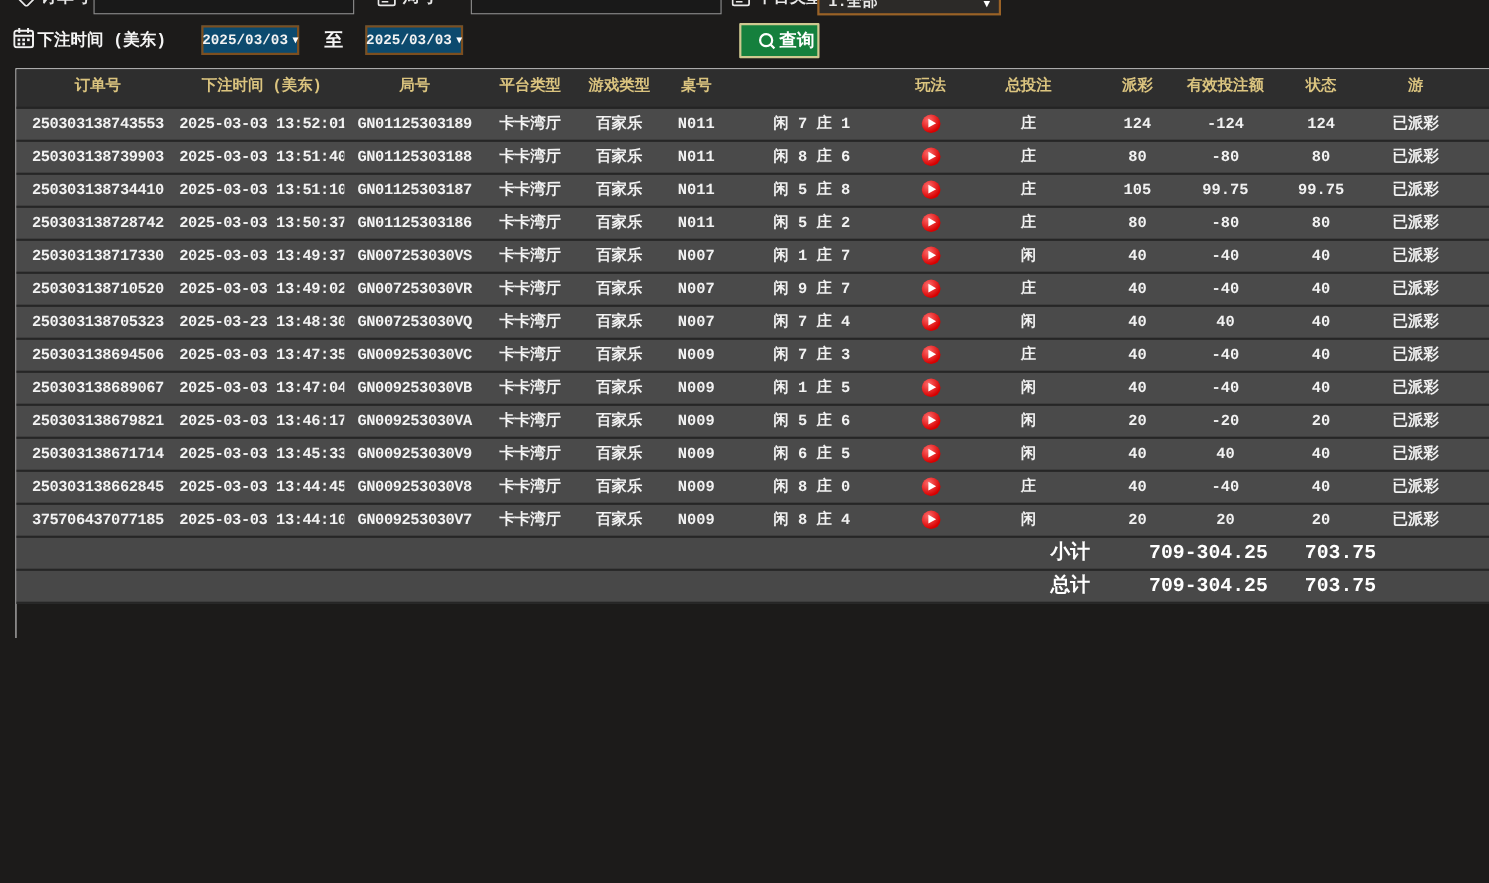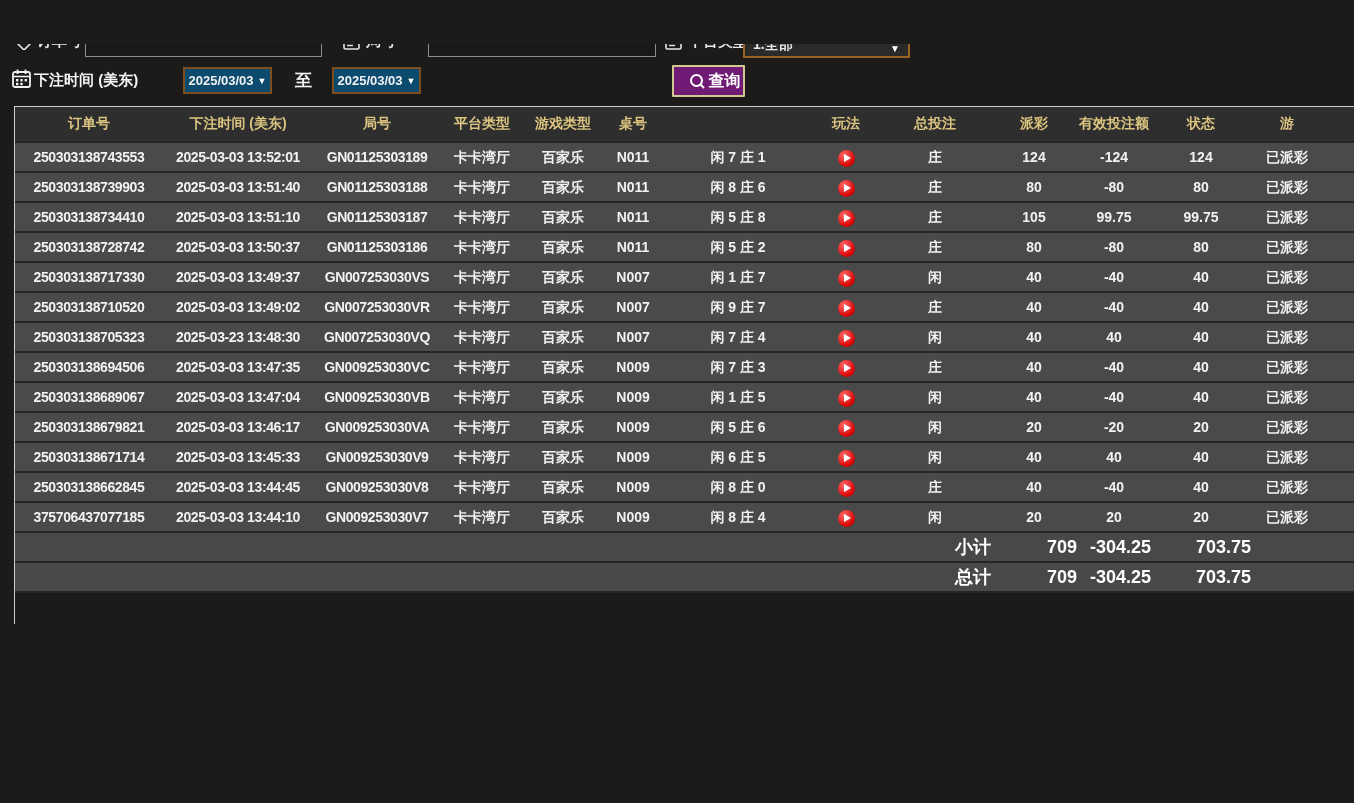--- a/index.html
+++ b/index.html
@@ -1,37 +1,37 @@
 <!DOCTYPE html>
 <html><head>
 <meta charset="utf-8">
 <style>
   html,body{margin:0;padding:0;background:#1c1b1a;}
   #app{position:relative;width:1354px;height:580px;overflow:hidden;
-       font-family:Liberation Sans, sans-serif;font-weight:700;color:#f2f2f2;margin-top:44px;}
+       font-family:Liberation Mono, monospace;font-weight:700;color:#f2f2f2;}
 
   
   .clip-label{position:absolute;top:0;height:5px;overflow:hidden;color:#e8e8e8;}
   .clip-label span{display:block;margin-top:-12px;font-size:15px;white-space:nowrap;}
   .top-input{position:absolute;top:-15px;height:28px;background:#191919;border:1px solid #8f8f8f;
              color:#e8e8e8;font-weight:700;font-family:inherit;font-size:13px;padding:0 6px;box-sizing:border-box;}
   .top-icon{position:absolute;top:-8px;color:#e8e8e8;}
   .dropdown{position:absolute;left:743px;top:-17px;width:167px;height:31px;background:#2c2a28;
             border:2px solid #9a6226;box-sizing:border-box;display:flex;align-items:flex-end;
             justify-content:space-between;padding:0 8px 2px 8px;font-size:14px;color:#e8e8e8;cursor:pointer;}
   .dd-arrow{font-size:10px;color:#ffffff;}
 
   .row2-label{position:absolute;left:34px;top:27px;font-size:15px;color:#f5f5f5;white-space:nowrap;}
   .cal-icon{position:absolute;left:12px;top:25px;}
   .datebox{position:absolute;top:23px;width:89px;height:27px;background:#0c4a6e;border:2px solid #7d4f1f;
            box-sizing:border-box;display:flex;align-items:center;justify-content:center;gap:4px;
            font-size:13px;color:#f2f2f2;cursor:pointer;}
   .datebox .dd-arrow{font-size:9px;}
   .to-label{position:absolute;left:295px;top:25px;font-size:17px;color:#f5f5f5;}
-  .query-btn{position:absolute;left:672px;top:21px;width:73px;height:32px;background:#701a75;
+  .query-btn{position:absolute;left:672px;top:21px;width:73px;height:32px;background:#15803d;
              border:2px solid #cfc990;box-sizing:border-box;display:flex;align-items:center;justify-content:center;
              gap:3px;color:#ffffff;font-size:16px;cursor:pointer;border-radius:1px;padding-left:12px;}
 
   
   .table-box{position:absolute;left:14px;top:62px;width:1384px;height:696px;
              border:1px solid #cfcfcf;box-sizing:border-box;background:transparent;}
   .grid-row{display:grid;grid-template-columns:148px 150px 128px 82px 80px 60px 150px 66px 112px 86px 74px 100px 72px 74px;}
   .thead{height:34px;background:#2e2e2e;border-bottom:2px solid #242424;}
   .thead .cell{line-height:32px;color:#dbc47f;font-size:14px;text-align:center;overflow:hidden;white-space:nowrap;}
   .trow{height:30px;background:#4a4a4a;border-bottom:2px solid #262626;box-sizing:border-box;}

